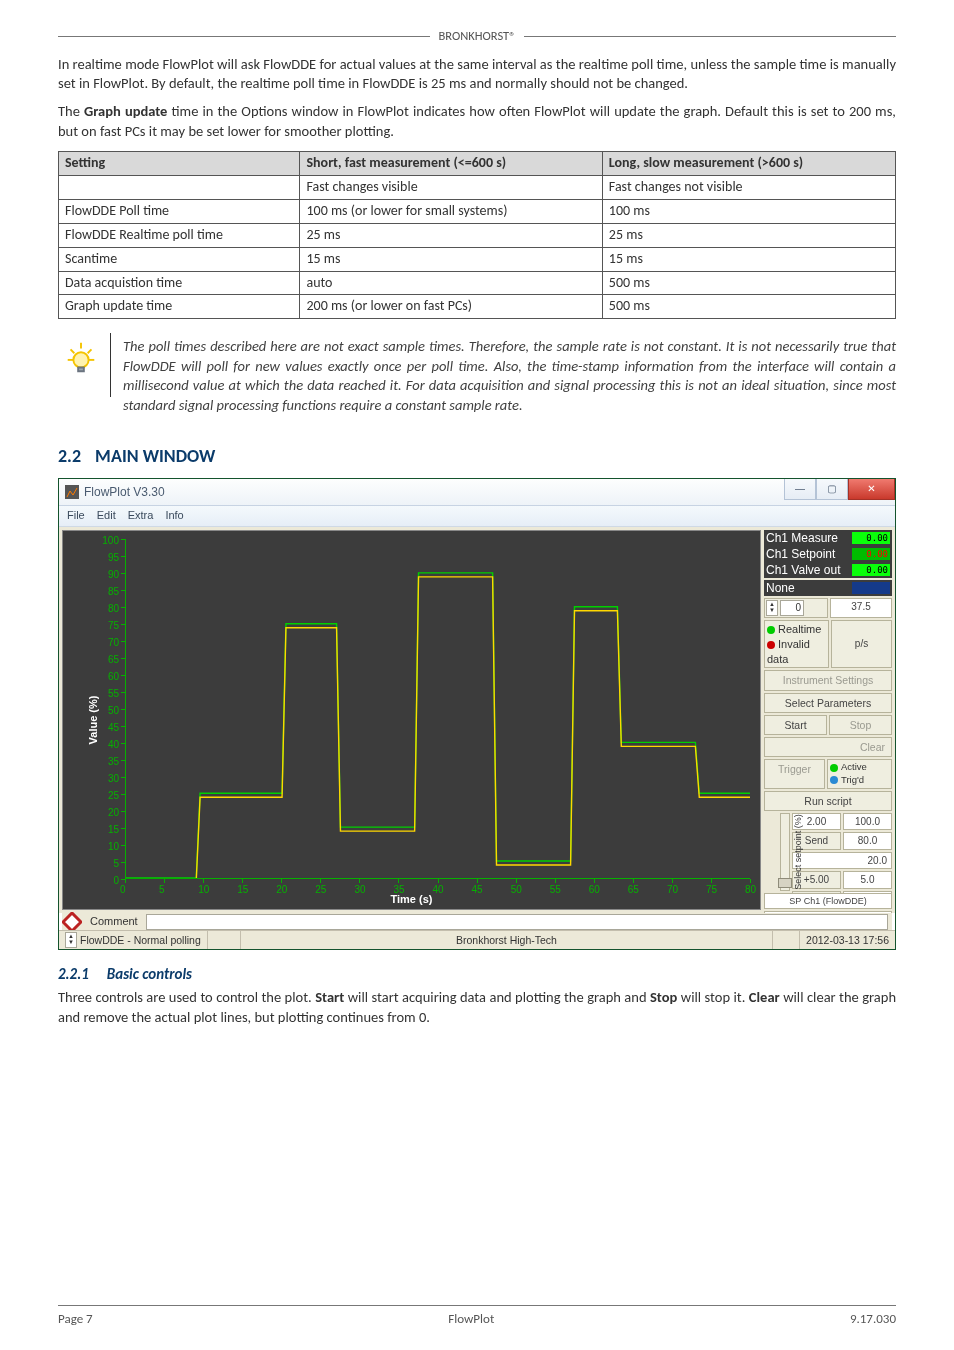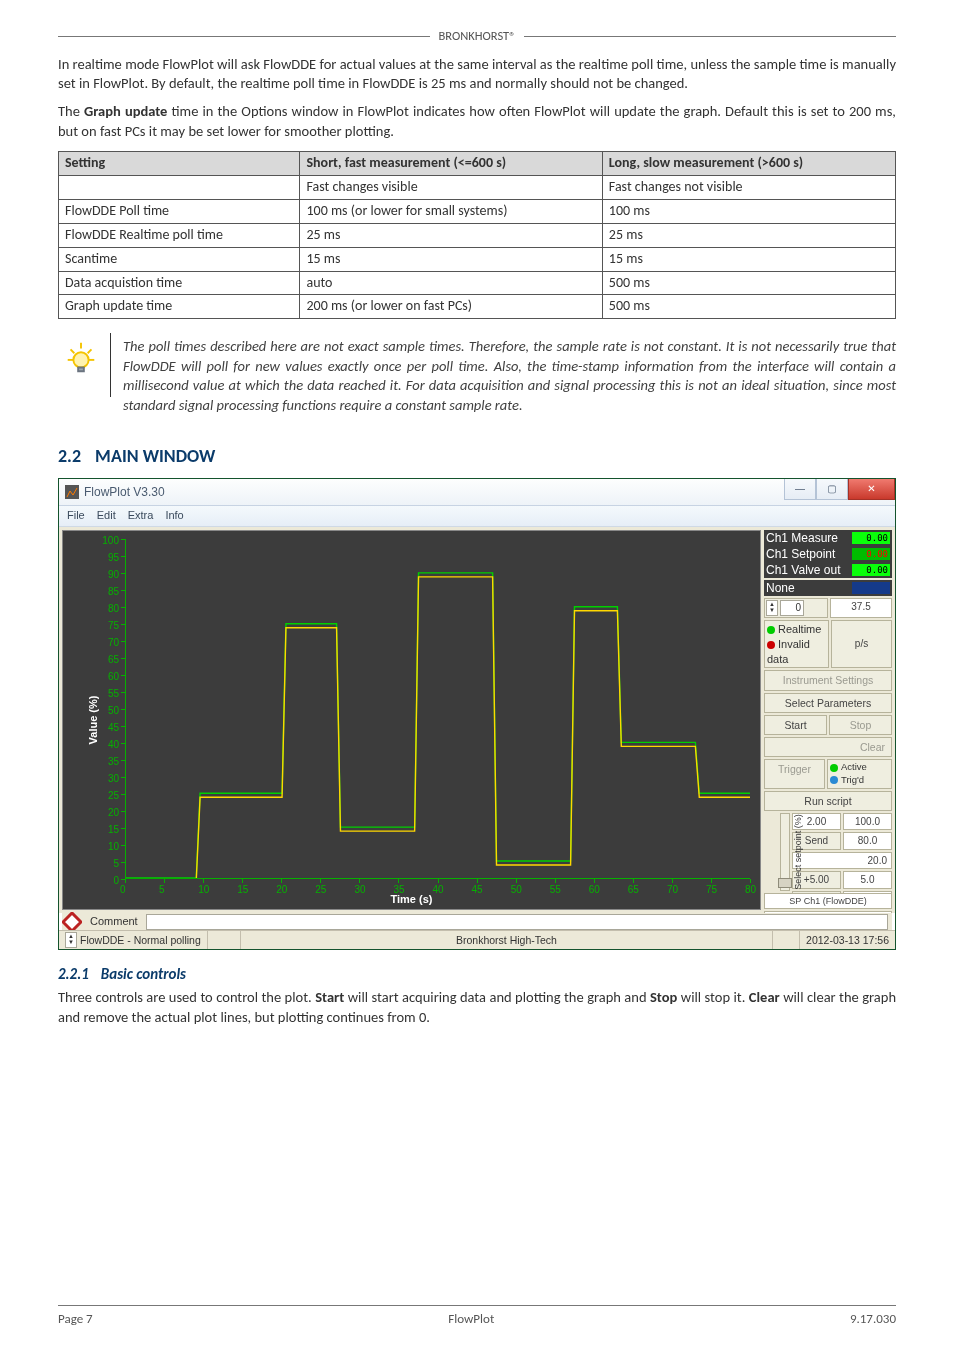--- a/index.html
+++ b/index.html
@@ -85,21 +85,21 @@
   }
   h2.section .num { font-size: 18px; margin-right: 14px; }
   h2.section .cap { text-transform: uppercase; font-variant: small-caps; letter-spacing: .3px;}
   .subsection {
     font-style: italic;
     font-weight: 700;
     color: #0b3b6a;
     font-size: 15px;
     margin: 14px 0 4px 0;
   }
-  .subsection .snum { margin-right: 12px; }
+  .subsection .snum { margin-right: 18px; }
   .screenshot {
     border: 1px solid #14532d;
     width: 100%;
     box-sizing: border-box;
     margin: 10px 0 4px 0;
     font-family: "Segoe UI", Tahoma, sans-serif;
     font-size: 11px;
     position: relative;
     height: 472px;
     background: #fff;

